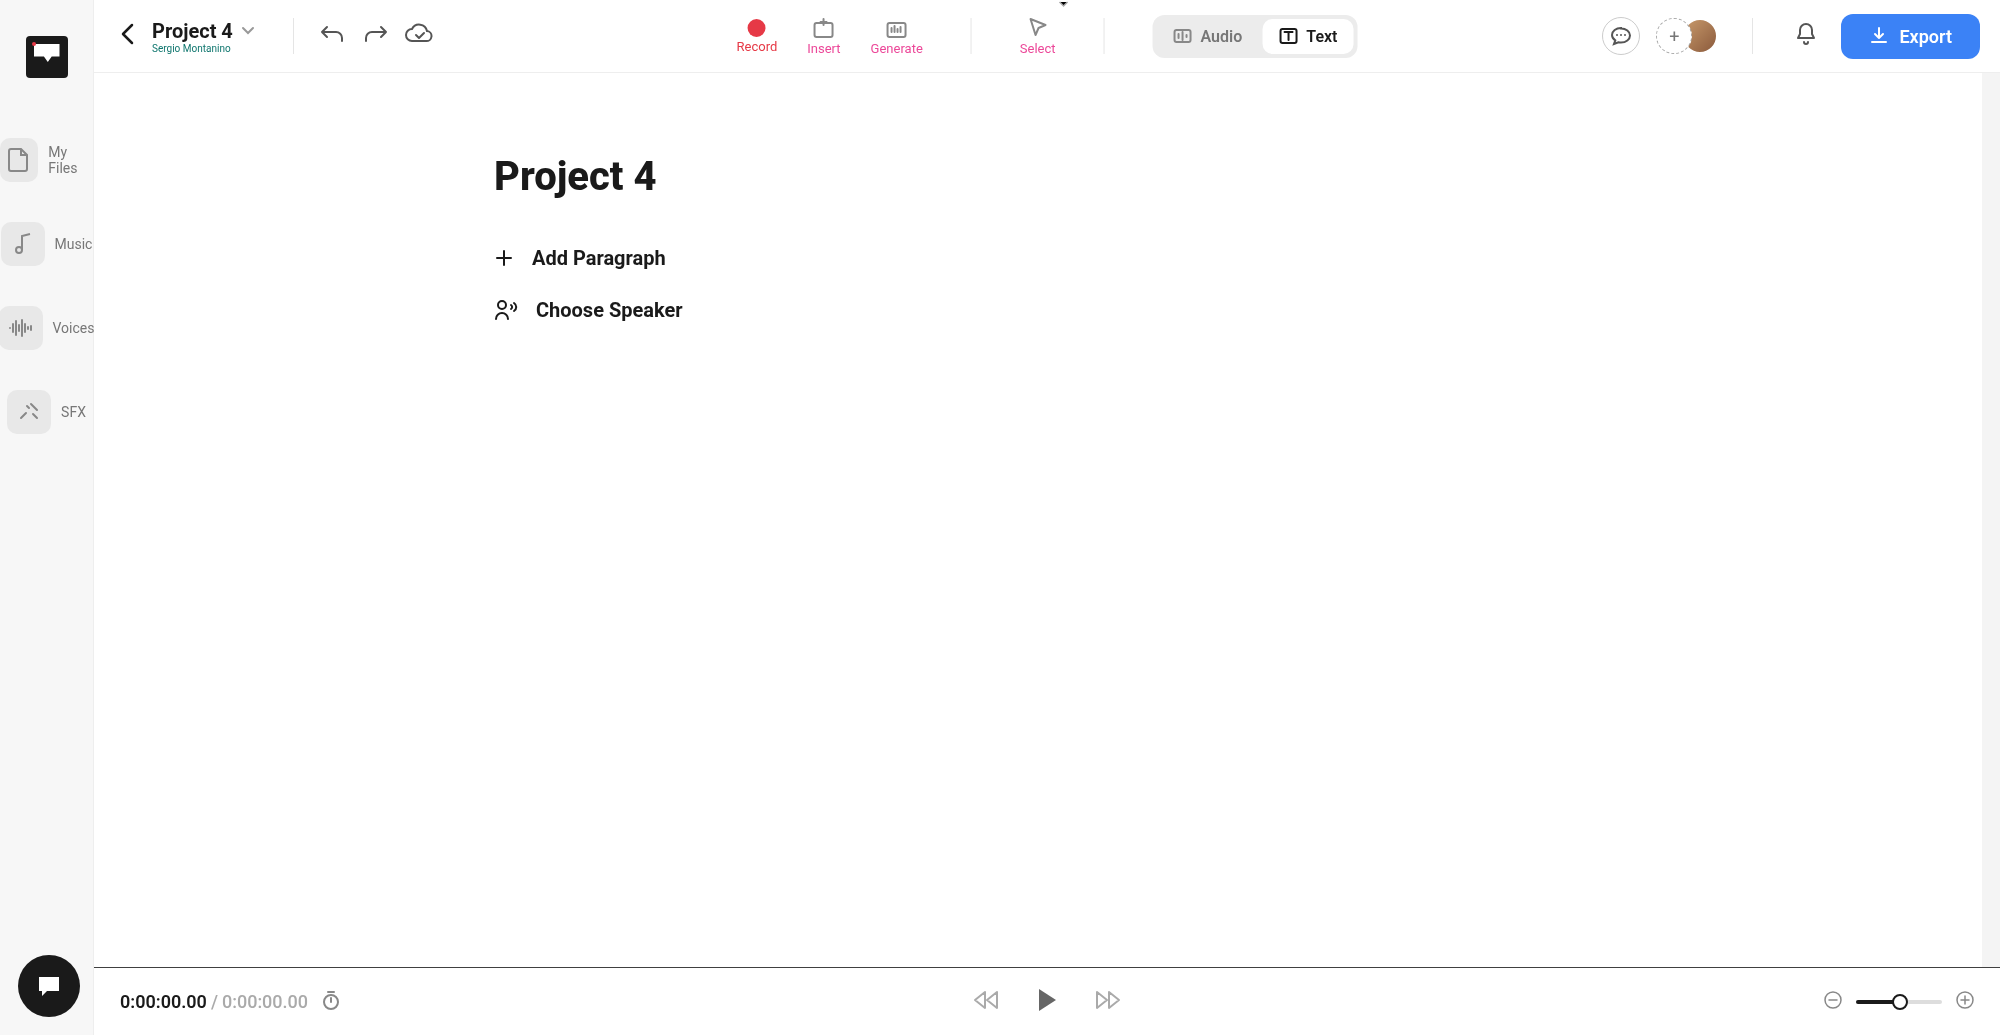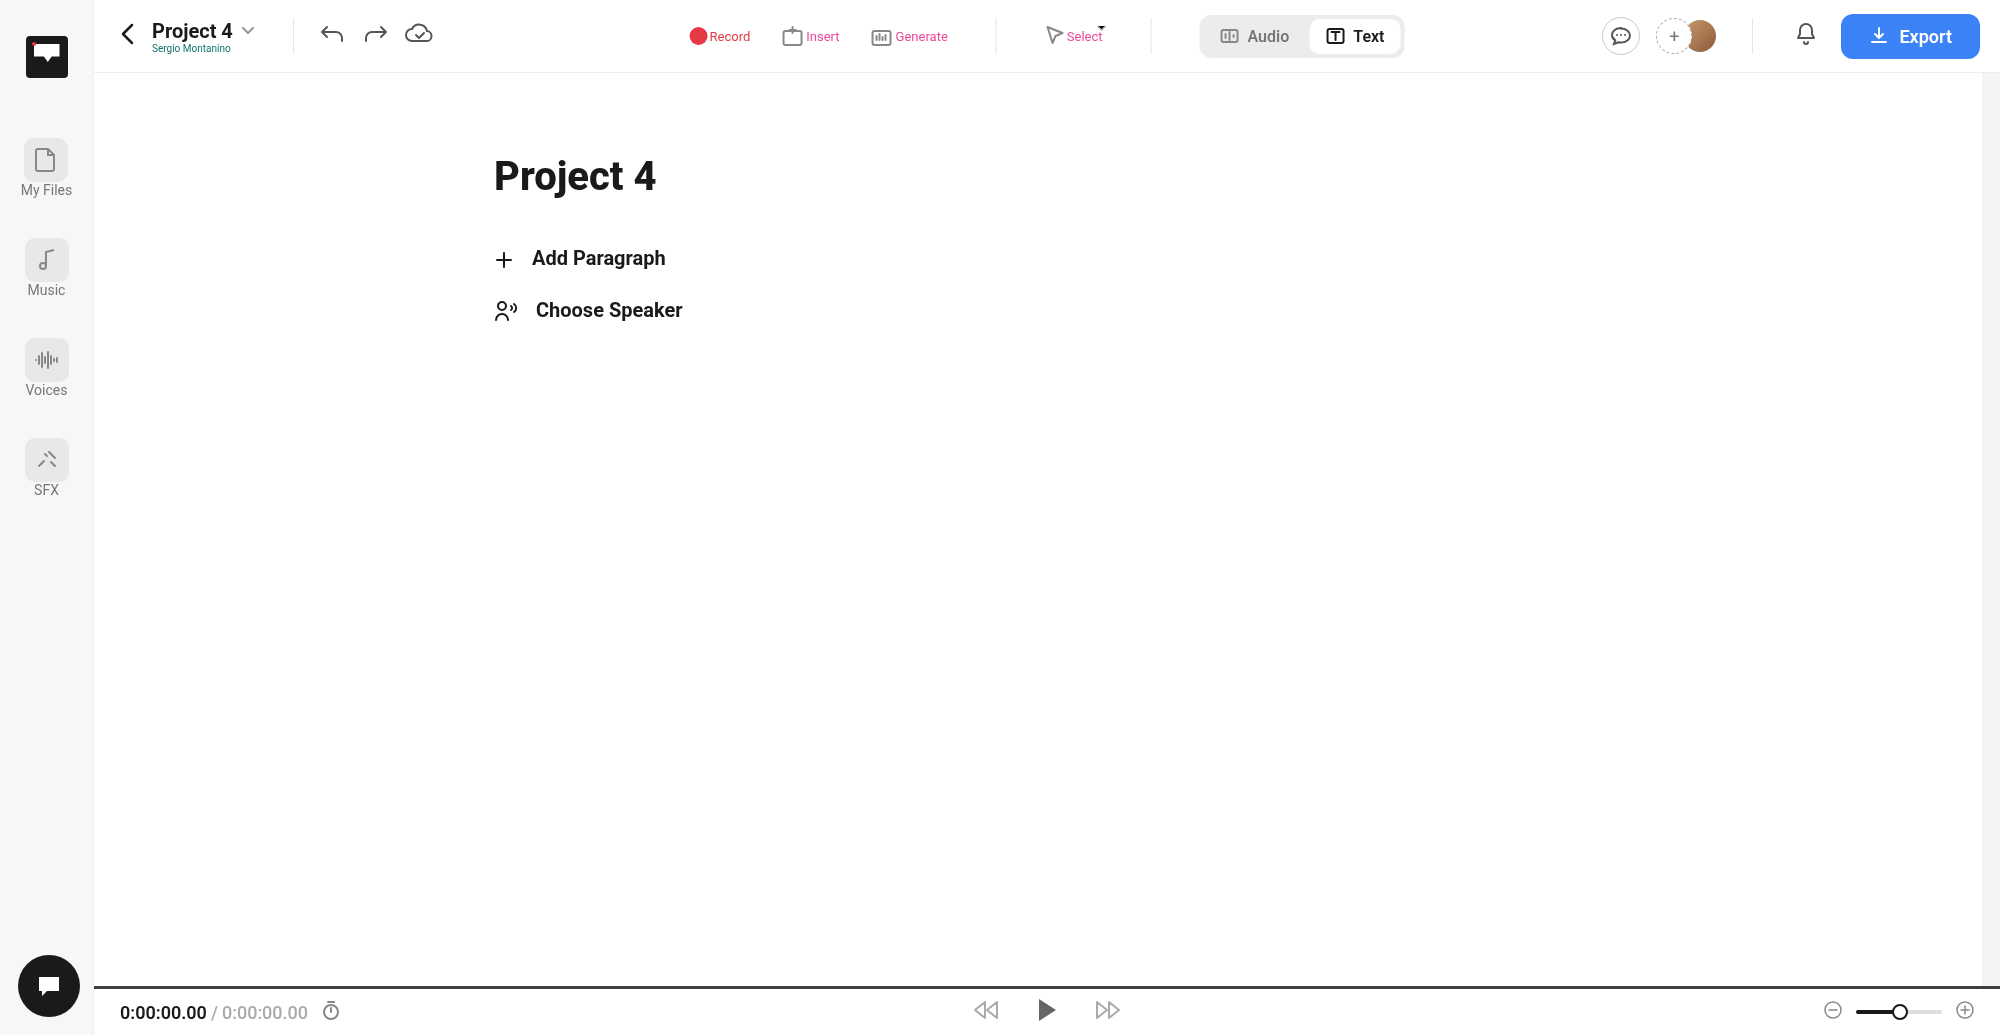--- a/index.html
+++ b/index.html
@@ -36,23 +36,23 @@
     .logo-icon::after {
       content: '';
       position: absolute;
       top: 6px; left: 6px;
       width: 4px; height: 4px;
       background: #e63946;
       border-radius: 50%;
     }
     .sidebar-item {
       display: flex;
-      flex-direction: column;
-      align-items: center;
-      gap: 0;
+      flex-direction: row;
+      align-items: center;
+      gap: 10px;
       margin-bottom: 40px;
       cursor: pointer;
     }
     .sidebar-icon-box {
       width: 44px; height: 44px;
       background: #e8e8e8;
       border-radius: 10px;
       display: flex;
       align-items: center;
       justify-content: center;
@@ -80,21 +80,21 @@
     .header-icon-btn { cursor: pointer; padding: 8px; color: #555; }
 
     .center-tools {
       position: absolute;
       left: 50%;
       transform: translateX(-50%);
       display: flex;
       align-items: center;
       gap: 30px;
     }
-    .tool-item { display: flex; flex-direction: row; align-items: center; gap: 2px; cursor: pointer; }
+    .tool-item { display: flex; flex-direction: column; align-items: center; gap: 2px; cursor: pointer; }
     .tool-item svg { margin-bottom: 0; }
     .tool-label { font-size: 13px; color: #ec4899; }
     .tool-label.red { color: #e63946; }
     .record-dot { width: 18px; height: 18px; background: #e63946; border-radius: 50%; }
 
     .mode-toggle {
       display: flex;
       background: #ececec;
       border-radius: 12px;
       padding: 4px;
@@ -161,33 +161,33 @@
 
     
     .main-content {
       position: absolute;
       top: 73px; left: 94px; right: 0; bottom: 60px;
       padding: 80px 0 0 400px;
     }
     .doc-title { font-size: 40px; font-weight: 800; color: #1a1a1a; margin-bottom: 46px; }
     .action-row {
       display: flex;
-      align-items: flex-end;
+      align-items: center;
       gap: 18px;
       margin-bottom: 28px;
       cursor: pointer;
     }
     .action-label { font-size: 20px; font-weight: 700; color: #1a1a1a; }
 
     
     .player-bar {
       position: absolute;
       bottom: 0; left: 94px; right: 0;
-      height: 49px;
-      border-top: 3px solid #404040;
+      height: 68px;
+      border-top: 1px solid #404040;
       display: flex;
       align-items: center;
       padding: 11px 26px;
       background: #fff;
     }
     .time-display { font-size: 18px; font-weight: 600; color: #1a1a1a; display: flex; align-items: center; gap: 4px; }
     .time-total { color: #aaa; font-weight: 500; }
     .timer-icon { margin-left: 10px; color: #777; cursor: pointer; }
     .player-center {
       position: absolute;

